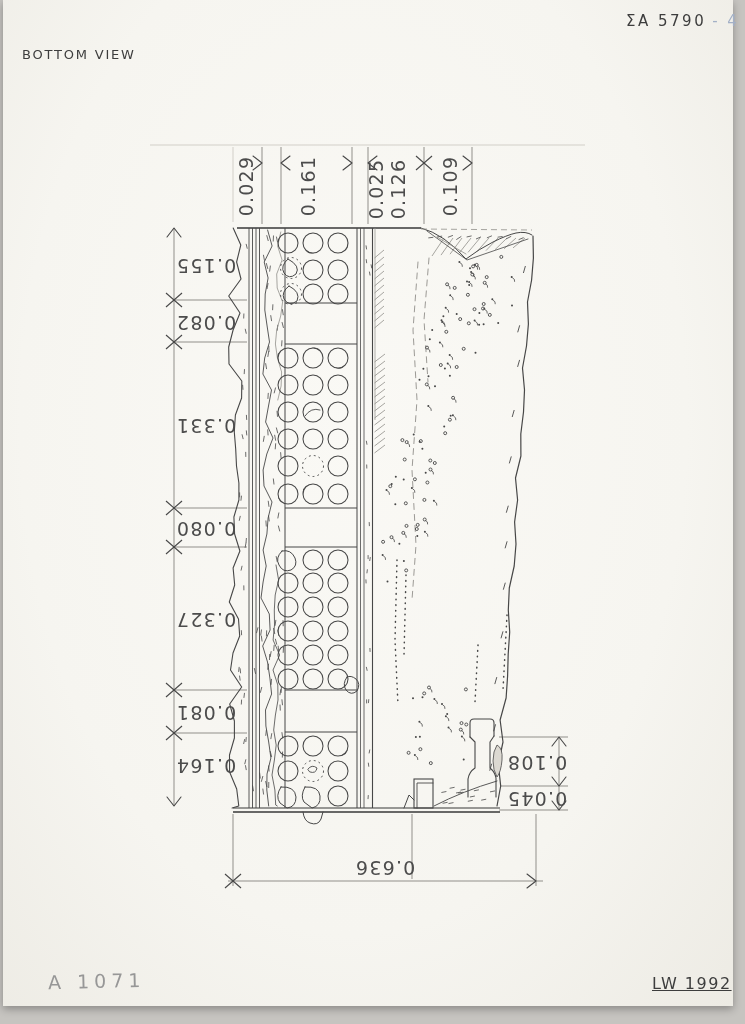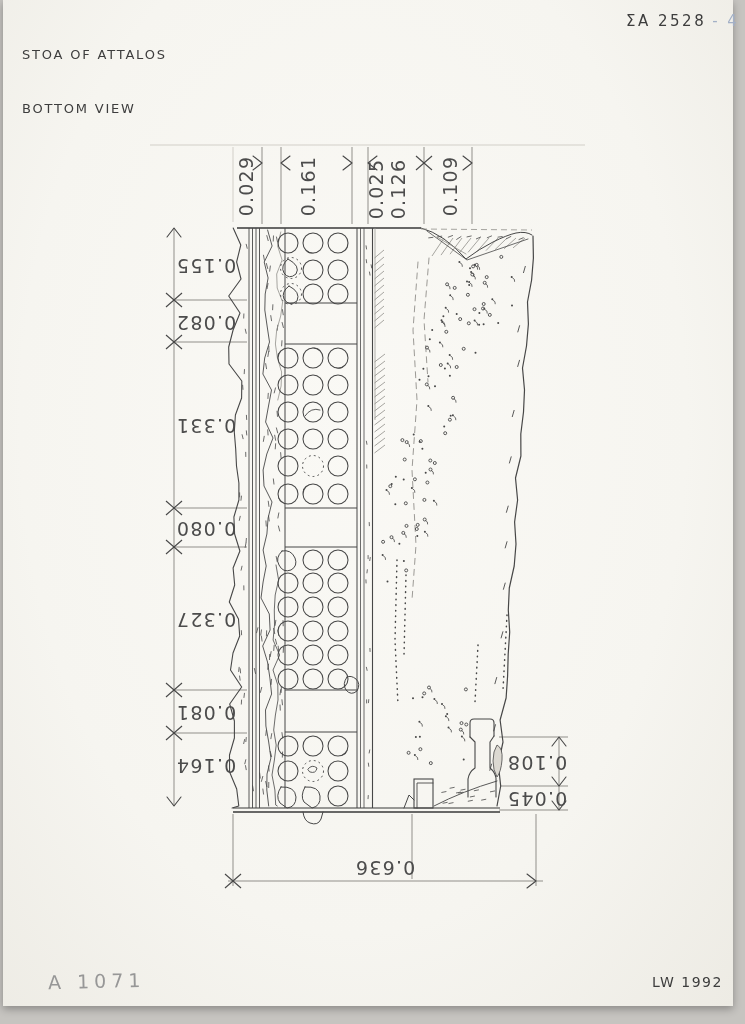--- a/index.html
+++ b/index.html
@@ -22,40 +22,39 @@
     position:absolute;left:626px;top:12px;color:#3d3d3d;
     font-size:15px;letter-spacing:2.5px;
   }
   .catalog .suffix{color:var(--suffix-blue,#a3b0c6);margin-left:6px;}
   .inventory{
     position:absolute;left:48px;top:970px;color:var(--pencil,#979797);
     font-size:19px;letter-spacing:5px;transform:rotate(-1.5deg);
   }
   .credit{
     position:absolute;left:652px;top:974px;color:#3d3d3d;
-    font-size:14px;letter-spacing:1.5px;
+    font-size:16px;letter-spacing:1.5px;text-decoration:underline;
   }
   text.dim{
     fill:#4c4c4c;font-size:19px;letter-spacing:1.2px;
     text-anchor:middle;dominant-baseline:middle;
     font-family:"DejaVu Sans", sans-serif;
   }
 </style>
 </head>
 <body>
 
 <div class="paper"></div>
 
 <div class="title-block">
-  <div>STOA OF ATTALOS</div>
   <div>BOTTOM VIEW</div>
 </div>
 
 <div class="catalog">
-  <span>ΣΑ 2528</span><span class="suffix">- 4</span>
+  <span>ΣΑ 5790</span><span class="suffix">- 4</span>
 </div>
 
 <svg id="drawing" width="745" height="1024" viewBox="0 0 745 1024">
   <g id="gGuides">
       <line x1="150.0" y1="145.0" x2="585.0" y2="145.0" stroke="#d2cfc8" stroke-width="1"></line>
       <line x1="233.0" y1="147.0" x2="233.0" y2="222.0" stroke="#d2cfc8" stroke-width="1"></line>
     </g>
   <g id="gDims">
       <line x1="262.0" y1="147.0" x2="262.0" y2="224.0" stroke="#918f8a" stroke-width="1"></line>
       <line x1="281.0" y1="147.0" x2="281.0" y2="224.0" stroke="#918f8a" stroke-width="1"></line>

